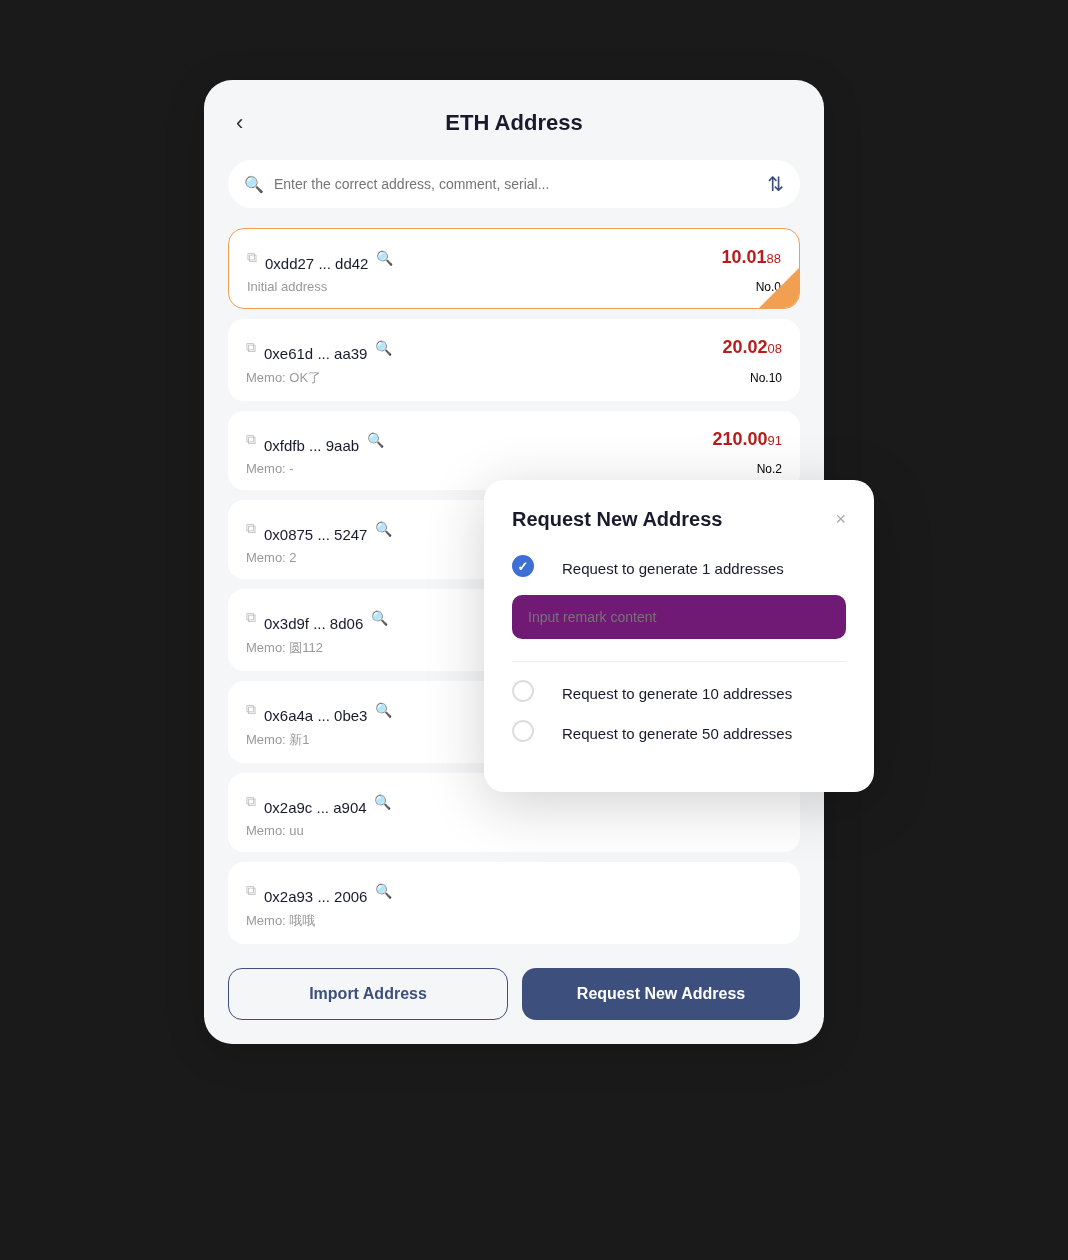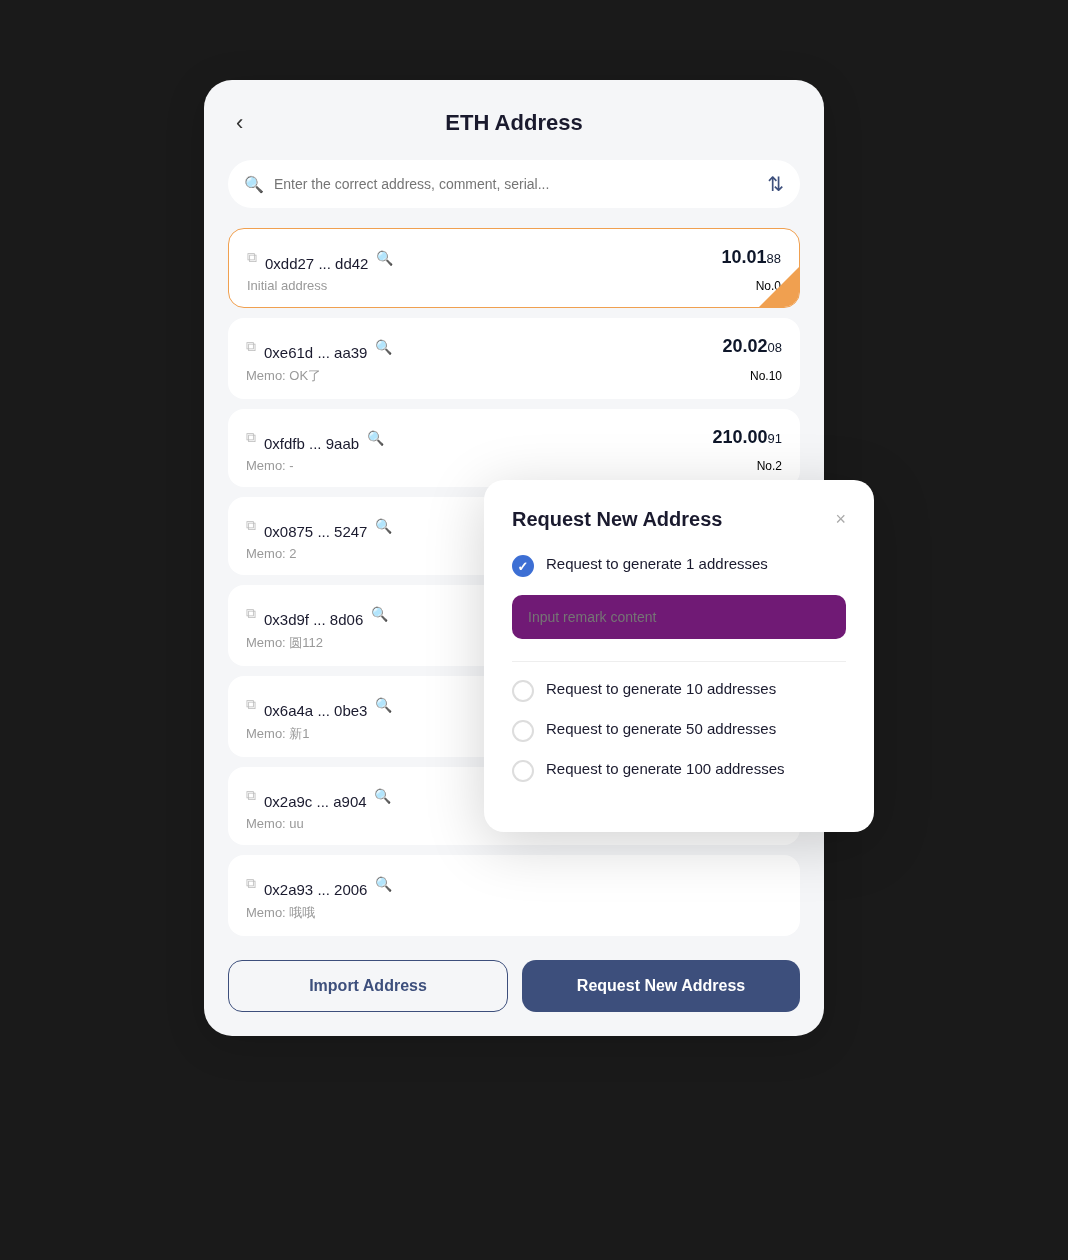--- a/index.html
+++ b/index.html
@@ -127,30 +127,31 @@
       margin-top: 12px;
     }
     .search-addr-icon {
       color: #bbb;
       font-size: 14px;
       cursor: pointer;
     }
     .address-amount {
       font-size: 18px;
       font-weight: 700;
-      color: #0f172a;
+      color: #b91c1c;
     }
     .address-amount .decimal {
       font-size: 13px;
       font-weight: 500;
     }
     .address-bottom {
       display: flex;
       justify-content: space-between;
       align-items: center;
+      margin-top: 7px;
     }
     .address-memo {
       font-size: 13px;
       color: #999;
     }
     .address-no {
       font-size: 12px;
       color: #000000;
     }
 
@@ -223,22 +224,22 @@
     .modal-close {
       background: none;
       border: none;
       font-size: 18px;
       color: #aaa;
       cursor: pointer;
     }
 
     .radio-option {
       display: flex;
-      align-items: flex-start;
-      gap: 12px;
+      align-items: flex-end;
+      gap: 28px;
       margin-bottom: 18px;
       cursor: pointer;
     }
     .radio-option label {
       font-size: 15px;
       color: #1a1a2e;
       cursor: pointer;
     }
 
     
@@ -439,21 +440,18 @@
 
       <div id="modal-options"><div class="radio-option">
             <div class="radio-circle checked"></div>
             <label>Request to generate 1 addresses</label>
           </div><input type="text" class="remark-input" placeholder="Input remark content" style=""><div class="divider"></div><div class="radio-option">
             <div class="radio-circle"></div>
             <label>Request to generate 10 addresses</label>
           </div><div class="radio-option">
             <div class="radio-circle"></div>
             <label>Request to generate 50 addresses</label>
-          </div><div class="radio-option">
-            <div class="radio-circle"></div>
-            <label>Request to generate 100 addresses</label>
           </div></div>
 
     </div>
   </div>
 
 </div>
 
 </body></html>

